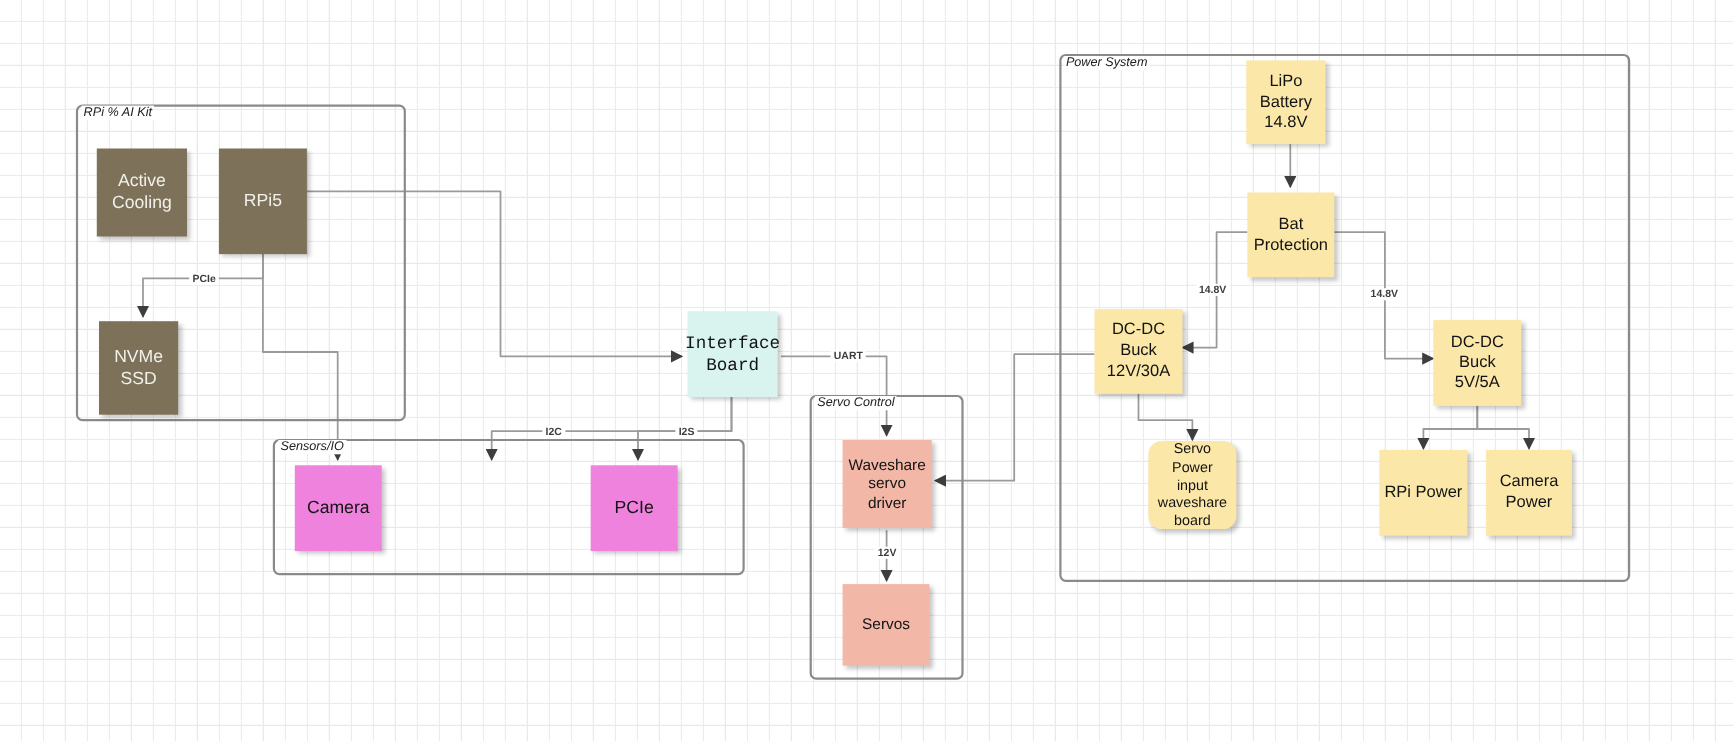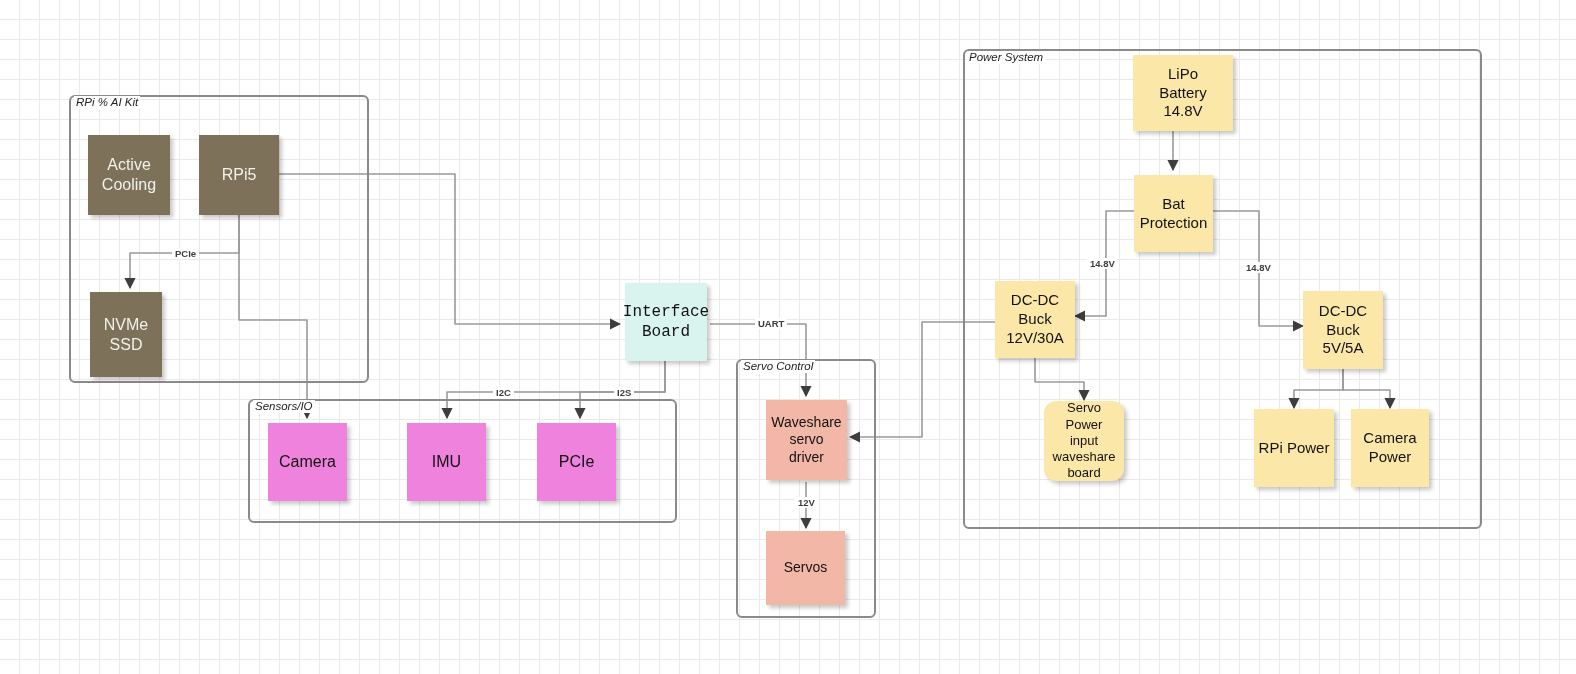--- a/index.html
+++ b/index.html
@@ -124,40 +124,39 @@
 
   <div class="group-box" style="left:736px; top:359px; width:140px; height:259px;"></div>
   <div class="group-label" style="left:741px; top:360px;">Servo Control</div>
 
   <div class="group-box" style="left:963px; top:49px; width:519px; height:480px;"></div>
   <div class="group-label" style="left:967px; top:51px;">Power System</div>
 
   <div class="node brown" style="left:88px; top:135px; width:82px; height:80px;">Active
 Cooling</div>
 
-  <div class="node brown" style="left:199px; top:135px; width:80px; height:80px;">RPi5</div>
+  <div class="node brown" style="left:199px; top:135px; width:80px; height:96px;">RPi5</div>
 
   <div class="node brown" style="left:90px; top:292px; width:72px; height:85px;">NVMe
 SSD</div>
 
   <div class="node pink" style="left:268px; top:423px; width:79px; height:78px;">Camera</div>
 
-  <div class="node pink" style="left:407px; top:423px; width:79px; height:78px;">IMU</div>
 
   <div class="node pink" style="left:537px; top:423px; width:79px; height:78px;">PCIe</div>
 
   <div class="node mint" style="left:625px; top:283px; width:82px; height:78px;">Interface
 Board</div>
 
   <div class="node salmon" style="left:766px; top:400px; width:81px; height:80px;">Waveshare
 servo driver</div>
 
   <div class="node salmon" style="left:766px; top:531px; width:79px; height:74px;">Servos</div>
 
-  <div class="node yellow" style="left:1133px; top:55px; width:100px; height:76px;">LiPo
+  <div class="node yellow" style="left:1133px; top:55px; width:72px; height:76px;">LiPo
 Battery
 14.8V</div>
 
   <div class="node yellow" style="left:1134px; top:175px; width:79px; height:77px;">Bat
 Protection</div>
 
   <div class="node yellow" style="left:995px; top:281px; width:80px; height:77px;">DC-DC
 Buck
 12V/30A</div>
 

